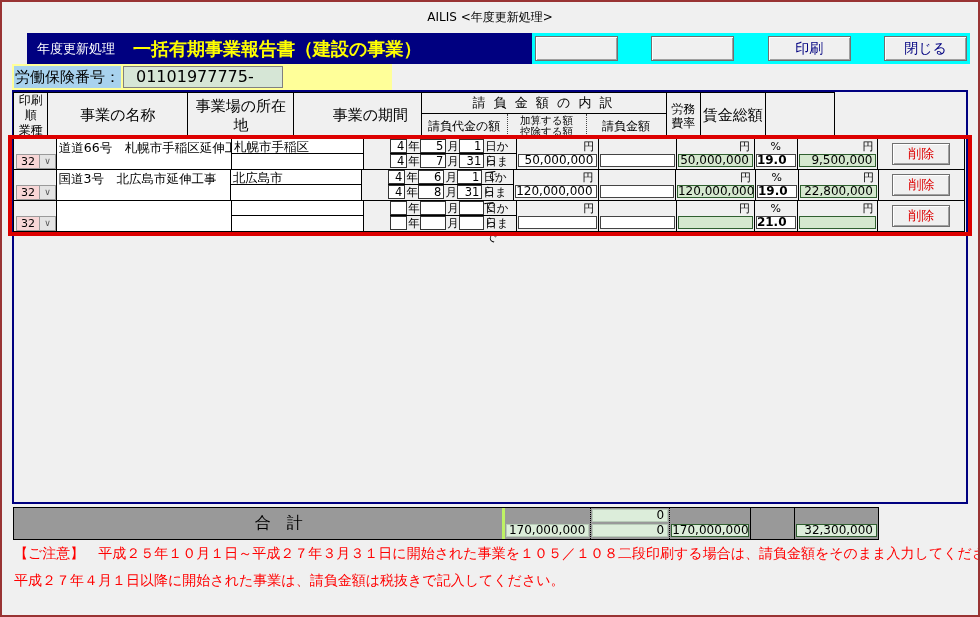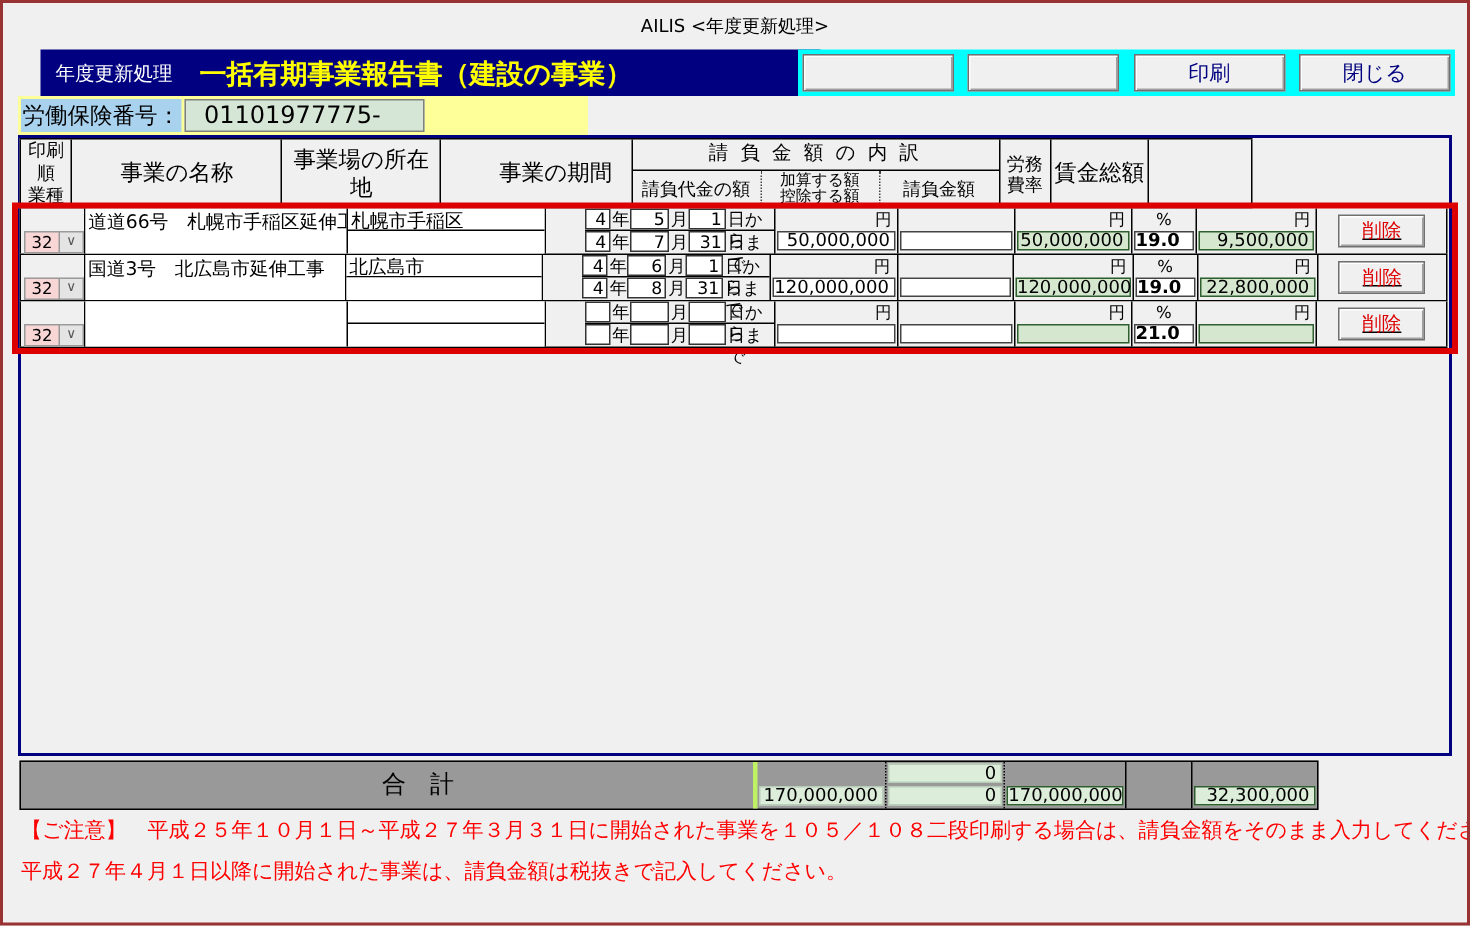--- a/index.html
+++ b/index.html
@@ -18,21 +18,21 @@
     background:#000080; display:flex; align-items:center; padding-left:10px;margin-left:15px;
   }
   .app-label{ color:#ffffff; font-size:13px; margin-right:18px; }
   .page-title{ color:#ffff00; font-size:18px; font-weight:bold; }
   .toolbar{
     position:absolute; left:530px; top:31px; width:438px; height:31px;
     background:#00ffff; display:flex; align-items:center; justify-content:space-between;
     padding:0 3px;
   }
   .tb-btn{
-    width:101px; height:25px; background:#f0f0f0; color:#000080; font-size:14px;
+    width:83px; height:25px; background:#f0f0f0; color:#000080; font-size:14px;
     font-family:"DejaVu Sans","Liberation Sans",sans-serif;
     border:1px solid #707070;
     box-shadow: inset 1px 1px 0 #ffffff, inset -1px -1px 0 #a0a0a0;
   }
   
   .ins-strip{
     position:absolute; left:10px; top:62px; width:380px; height:26px;
     background:#ffff99; display:flex; align-items:center; padding-left:2px;
   }
   .ins-label{
@@ -51,21 +51,21 @@
   .thead{
     position:absolute; left:11px; top:90px; width:822px; height:47px;
     display:flex; border-top:1px solid #000; border-bottom:1px solid #000;
     background:#f0f0f0; font-size:15px; color:#000;
   }
   .th{ border-right:1px solid #000; display:flex; flex-direction:column;
        align-items:center; justify-content:center; text-align:center; }
   .th.first{ border-left:1px solid #000; }
   .w-c1{width:45px;} .w-c2{width:180px;} .w-c3{width:136px;} .w-c4{width:130px;margin-left:26px;}
   .w-c5{width:85px;} .w-c6{width:80px;} .w-c7{width:80px;}
-  .w-c8{width:44px;} .w-c9{width:83px;} .w-c10{width:89px;text-decoration:underline;}
+  .w-c8{width:44px;} .w-c9{width:83px;} .w-c10{width:89px;}
   .th-small{ font-size:12px; line-height:15px; }
   .th-group{ width:245px; border-right:1px solid #000; display:flex; flex-direction:column; }
   .group-top{ height:21px; border-bottom:1px solid #000; text-align:center;
               font-size:13px; line-height:20px; letter-spacing:2px; }
   .group-bottom{ flex:1; display:flex; }
   .sub{ display:flex; flex-direction:column; justify-content:center; text-align:center;
         font-size:12px; overflow:hidden; }
   .sub + .sub{ border-left:1px dotted #444; }
   .sub.s5{width:85px;} .sub.s6{width:79px; font-size:10.5px; line-height:11px;} .sub.s7{width:80px;}
   .th-2line{ font-size:12px; line-height:14px; }

